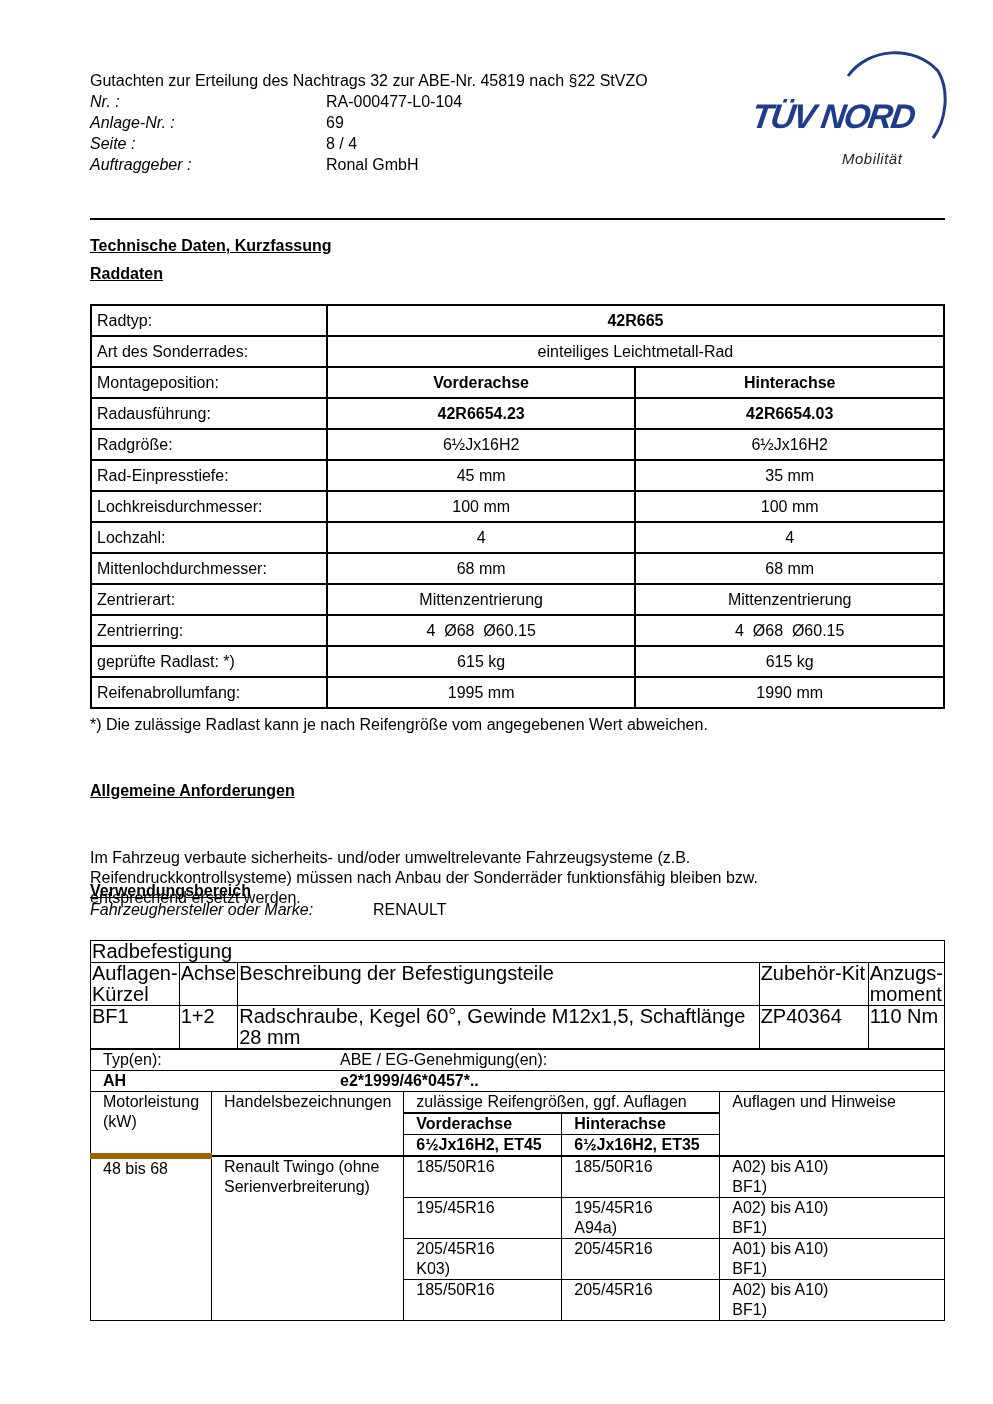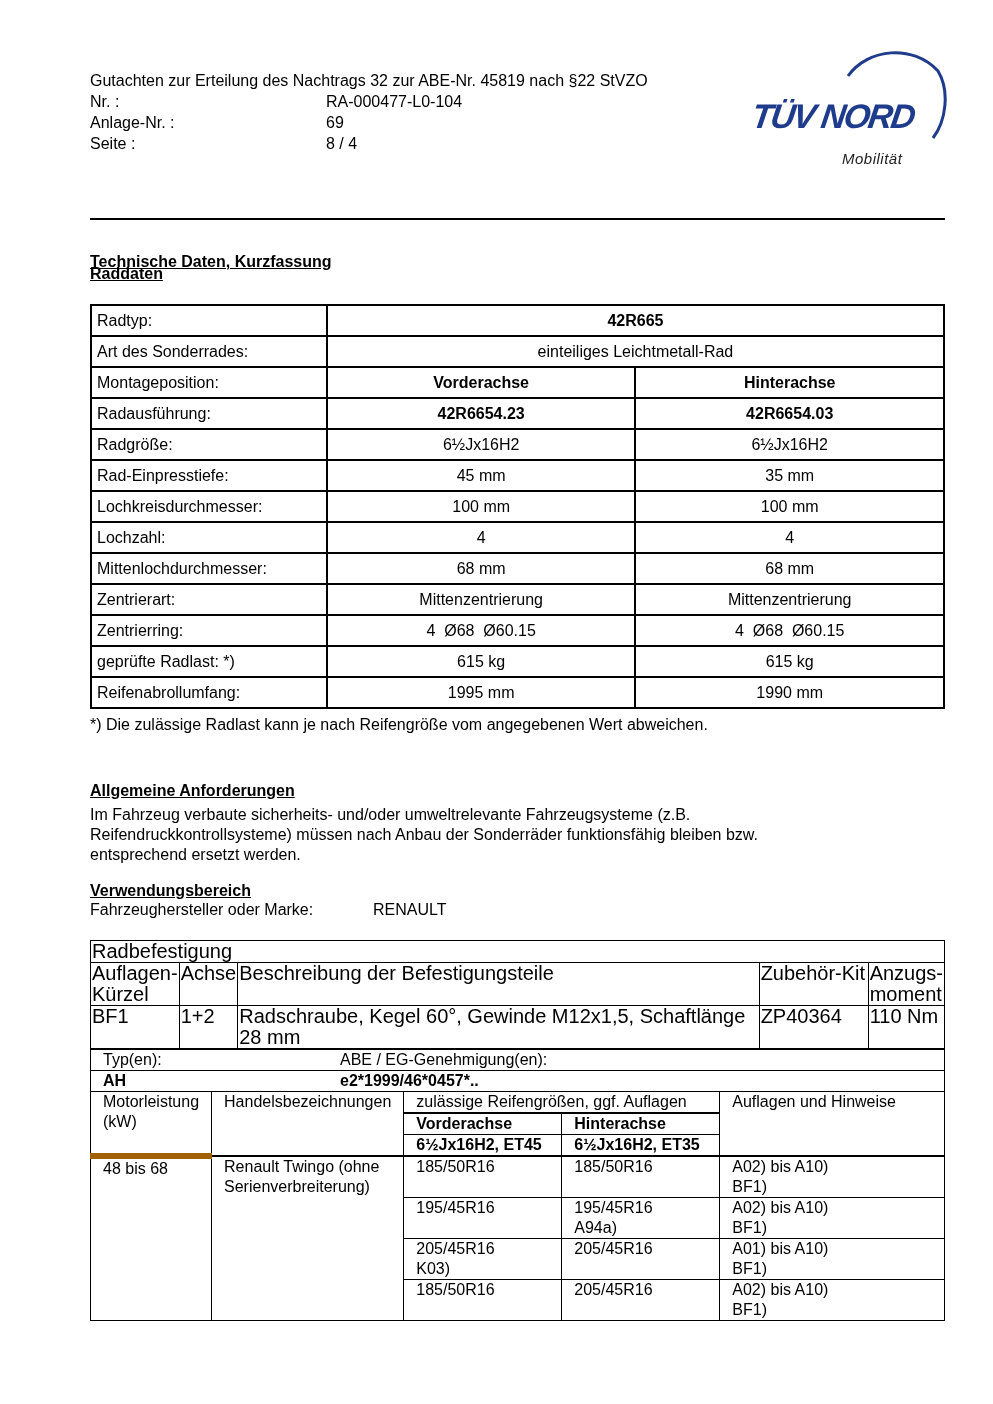--- a/index.html
+++ b/index.html
@@ -2,41 +2,41 @@
 <html><head>
 <meta charset="utf-8">
 <style>
   * { box-sizing: border-box; margin: 0; padding: 0; }
   html, body { width: 993px; height: 1404px; background: #fff; }
   body { position: relative; font-family: "Liberation Sans", sans-serif; color: #000; font-size: 16px; line-height: 21px; overflow: hidden; }
 
   .hdr { position: absolute; left: 90px; top: 70px; }
   .hdr-title { white-space: nowrap; }
   .hdr-row { display: flex; }
-  .hdr-row .k { width: 236px; }
+  .hdr-row .k { width: 236px; font-style: italic; }
   .hdr-rule { position: absolute; left: 90px; top: 218px; width: 855px; height: 2px; background: #000; }
 
   .logo { position: absolute; left: 748px; top: 46px; width: 200px; height: 130px; }
   .logo-text { position: absolute; left: 4px; top: 60px; font-family: "Liberation Sans", sans-serif; font-weight: bold; font-style: italic; font-size: 34px; color: #1f3b8c; letter-spacing: -2px; transform: skewX(-8deg); white-space: nowrap; }
   .logo-sub { position: absolute; left: 94px; top: 102px; font-style: italic; font-size: 15px; color: #222; letter-spacing: 0.5px; }
   .logo svg { position: absolute; left: 0; top: 0; }
 
   .sec-title { position: absolute; left: 90px; font-weight: bold; text-decoration: underline; }
 
   table { border-collapse: collapse; }
   .radtab { position: absolute; left: 90px; top: 304px; width: 855px; }
   .radtab td { border: 2px solid #000; height: 31px; padding: 0 5px; font-size: 16px; line-height: 18px; }
   .radtab td.lbl { width: 236px; }
   .radtab td.c { text-align: center; width: 309px; }
   .radtab td.b { font-weight: bold; }
 
   .footnote { position: absolute; left: 90px; top: 714px; }
-  .para { position: absolute; left: 90px; top: 805px; width: 800px; line-height: 20px; }
+  .para { position: absolute; left: 90px; top: 848px; width: 800px; line-height: 20px; }
   .verw { position: absolute; left: 90px; top: 899px; display: flex; }
-  .verw .k { width: 283px; }
+  .verw .k { width: 283px; font-style: italic; }
 
   .befest { position: absolute; left: 90px; top: 940px; width: 855px; }
   .befest td { border: 1px solid #000; padding: 0 1px; vertical-align: top; font-size: 20px; line-height: 21px; }
   .befest .head td { height: 22px; }
 
   .typtab { position: absolute; left: 90px; top: 1049px; width: 855px; }
   .typtab td { border: 1px solid #000; padding: 0 12px; vertical-align: top; font-size: 16px; line-height: 20px; }
   .typtab .thick-b td { border-bottom: 2px solid #000; }
   .typtab .bold { font-weight: bold; }
   .typtab .gap { display: inline-block; width: 237px; }
@@ -51,33 +51,37 @@
       <span>RA-000477-L0-104</span>
     </div>
   <div class="hdr-row">
       <span class="k">Anlage-Nr. :</span>
       <span>69</span>
     </div>
   <div class="hdr-row">
       <span class="k">Seite :</span>
       <span>8 / 4</span>
     </div>
+  <div class="hdr-row">
+      <span class="k">Auftraggeber :</span>
+      <span>Ronal GmbH</span>
+    </div>
 </div>
 
 <div class="logo">
   <svg width="200" height="130" viewBox="0 0 200 130">
     <path d="M100 30 C 120 2, 165 -2, 190 25 C 202 45, 198 75, 185 92" fill="none" stroke="#1f3b8c" stroke-width="3"></path>
   </svg>
   <div class="logo-text">TÜV NORD</div>
   <div class="logo-sub">Mobilität</div>
 </div>
 
 <div class="hdr-rule"></div>
 
-<div class="sec-title" style="top:251px">Technische Daten, Kurzfassung</div>
+<div class="sec-title" style="top:235px">Technische Daten, Kurzfassung</div>
 <div class="sec-title" style="top:263px">Raddaten</div>
 
 <table class="radtab">
   <tbody>
       <tr>
     <td class="lbl">Radtyp:</td>
     <td class="c b" colspan="2">42R665</td>
   </tr>
   <tr>
     <td class="lbl">Art des Sonderrades:</td>

